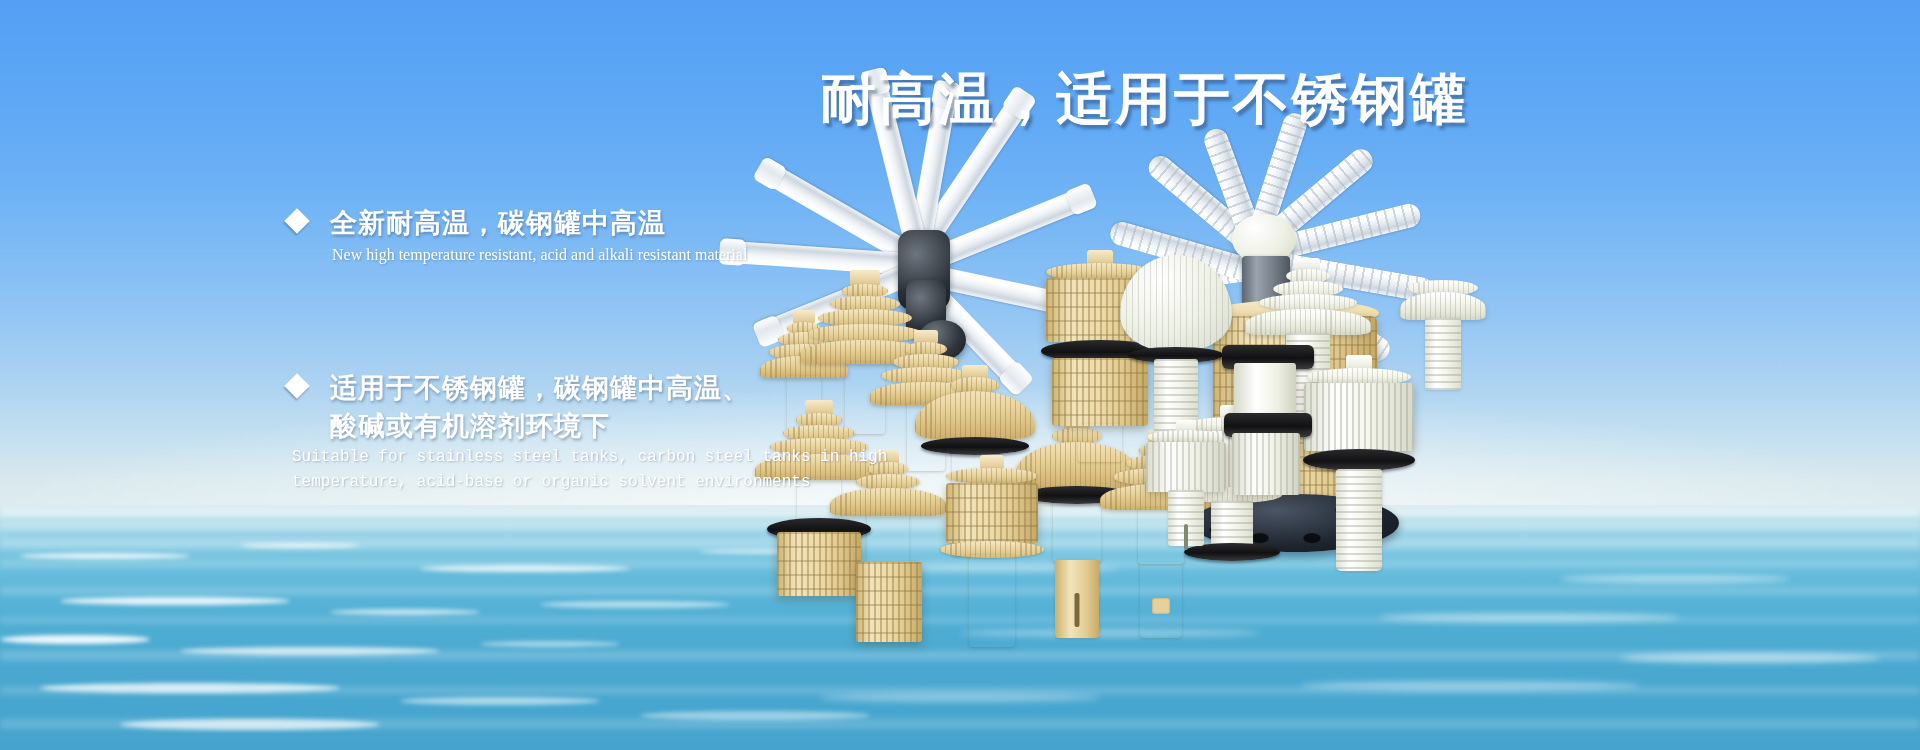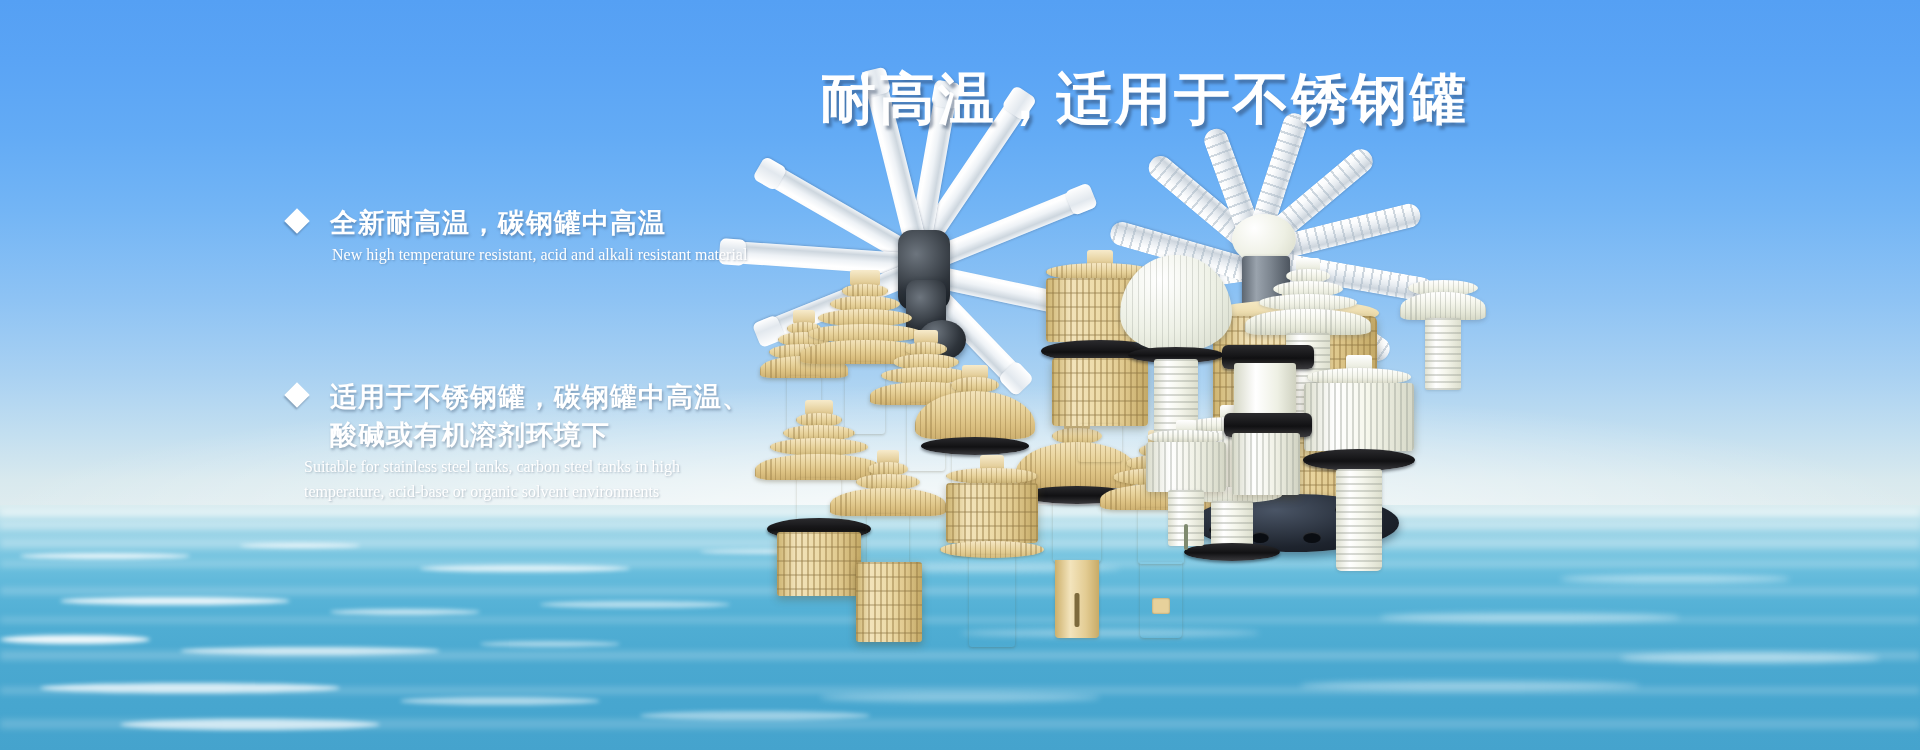--- a/index.html
+++ b/index.html
@@ -54,23 +54,23 @@
     white-space:pre-line;
   }
   .bullet .en{
     margin-left:0px; font-family:"Liberation Serif", serif;
     font-size:16px; line-height:25px; color:#ffffff;
     text-shadow:1px 1px 2px rgba(40,60,90,.30);
     white-space:pre-line;
   }
   .b1{ left:288px; top:204px; }
   .b1 .en{ margin-left:44px; }
-  .b2{ left:288px; top:378px; }
+  .b2{ left:288px; top:369px; }
   .b2 .cn{ margin-left:42px; }
-  .b2 .en{ margin-left:16px; }
+  .b2 .en{ margin-left:4px;font-family:Liberation Mono, monospace; }
 
   
   .products{ position:absolute; left:700px; top:130px; width:1220px; height:420px; }
   .pc{ position:absolute; }
 
   
   .arm{
     position:absolute; height:22px; border-radius:11px;
     background:linear-gradient(to bottom,#fdfdfd 0%, #ffffff 18%, #eef2f6 48%, #cdd6de 78%, #f2f5f8 100%);
     box-shadow:0 1px 2px rgba(60,80,110,.25);

